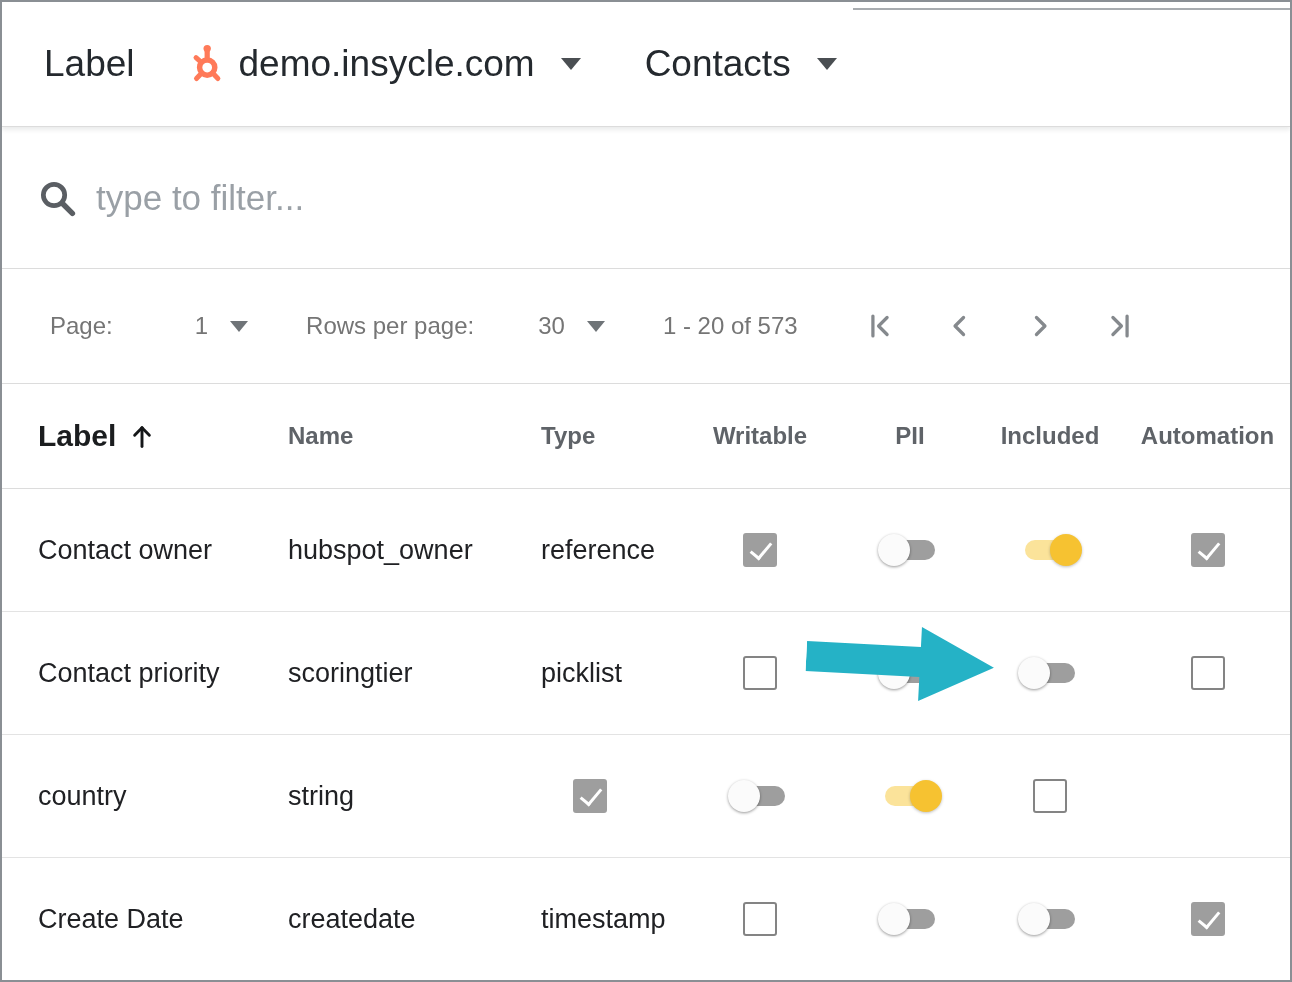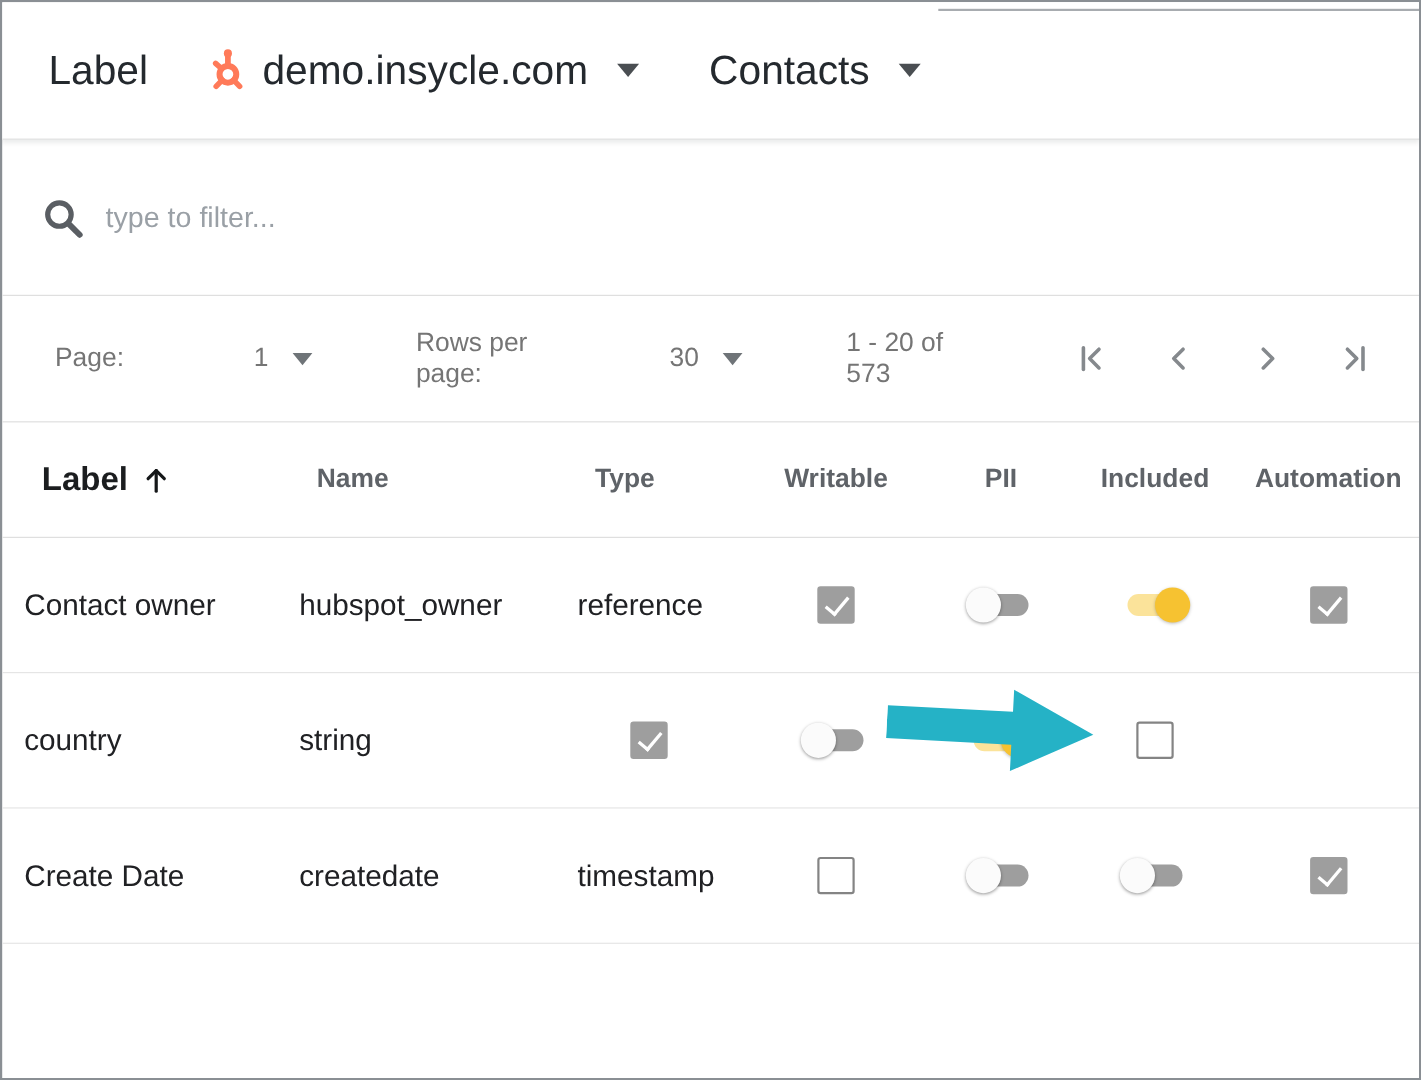--- a/index.html
+++ b/index.html
@@ -51,32 +51,32 @@
   .searchbar {
     height: 142px;
     display: flex; align-items: center;
     padding-left: 34px;
     border-bottom: 1px solid #dcdcdc;
   }
   .search-icon { display: flex; }
   .search-input {
     border: none; outline: none;
     font-family: inherit;
-    font-size: 26px; color: #3c4043;
+    font-size: 35px; color: #3c4043;
     margin-left: 18px; width: 1000px; background: transparent;
   }
   .search-input::placeholder { color: #9aa0a6; }
 
   
   .pagination {
     height: 115px;
     display: flex; align-items: center;
     padding-left: 48px;
     border-bottom: 1px solid #dcdcdc;
-    color: #757575; font-size: 24px; gap: 36px;
+    color: #757575; font-size: 24px;
   }
   .pg-select { display: flex; align-items: center; cursor: pointer; color: #757575; }
   .pg-select .caret { border-left-width: 9px; border-right-width: 9px; border-top: 11px solid #6f7478; margin-left: 22px; }
   .page-select { margin-left: 82px; }
   .rows-label { margin-left: 58px; }
   .rows-select { margin-left: 64px; }
   .pg-range { margin-left: 58px; }
   .pg-nav { display: flex; align-items: center; margin-left: 60px; }
   .nav-btn {
     background: none; border: none; cursor: pointer;
@@ -103,21 +103,21 @@
     color: #1b1d1f; font-size: 30px; cursor: pointer;
   }
   .sort-icon { display: flex; }
 
   .row {
     height: 123px;
     border-bottom: 1px solid #e3e3e3;
     font-size: 27px; color: #202124;
   }
   .row:last-child { border-bottom: none; }
-  .td-left { padding-left: 20px; }
+  .td-left { padding-left: 36px; }
   .td-c { display: flex; justify-content: center; align-items: center; }
 
   
   .checkbox {
     display: inline-block; position: relative;
     width: 34px; height: 34px;
     border: 2.5px solid #848484; border-radius: 3px;
     background: #fff; cursor: pointer;
   }
   .checkbox.on {
@@ -278,20 +278,43 @@
         <span class="switch on">
           <span class="track"></span>
           <span class="knob"></span>
         </span>
       </div>
     <div class="td-c">
         <span class="checkbox on"></span>
       </div>
   </div>
 
+  <div class="grid-row row">
+    <div class="td-left">Contact priority</div>
+    <div class="td-left">scoringtier</div>
+    <div class="td-left">picklist</div>
+    <div class="td-c">
+        <span class="checkbox"></span>
+      </div>
+    <div class="td-c">
+        <span class="switch">
+          <span class="track"></span>
+          <span class="knob"></span>
+        </span>
+      </div>
+    <div class="td-c">
+        <span class="switch">
+          <span class="track"></span>
+          <span class="knob"></span>
+        </span>
+      </div>
+    <div class="td-c">
+        <span class="checkbox"></span>
+      </div>
+  </div>
 
   <div class="grid-row row">
     <div class="td-left">country</div>
     <div class="td-left">string</div>
     <div class="td-c">
         <span class="checkbox on"></span>
       </div>
     <div class="td-c">
         <span class="switch">
           <span class="track"></span>

